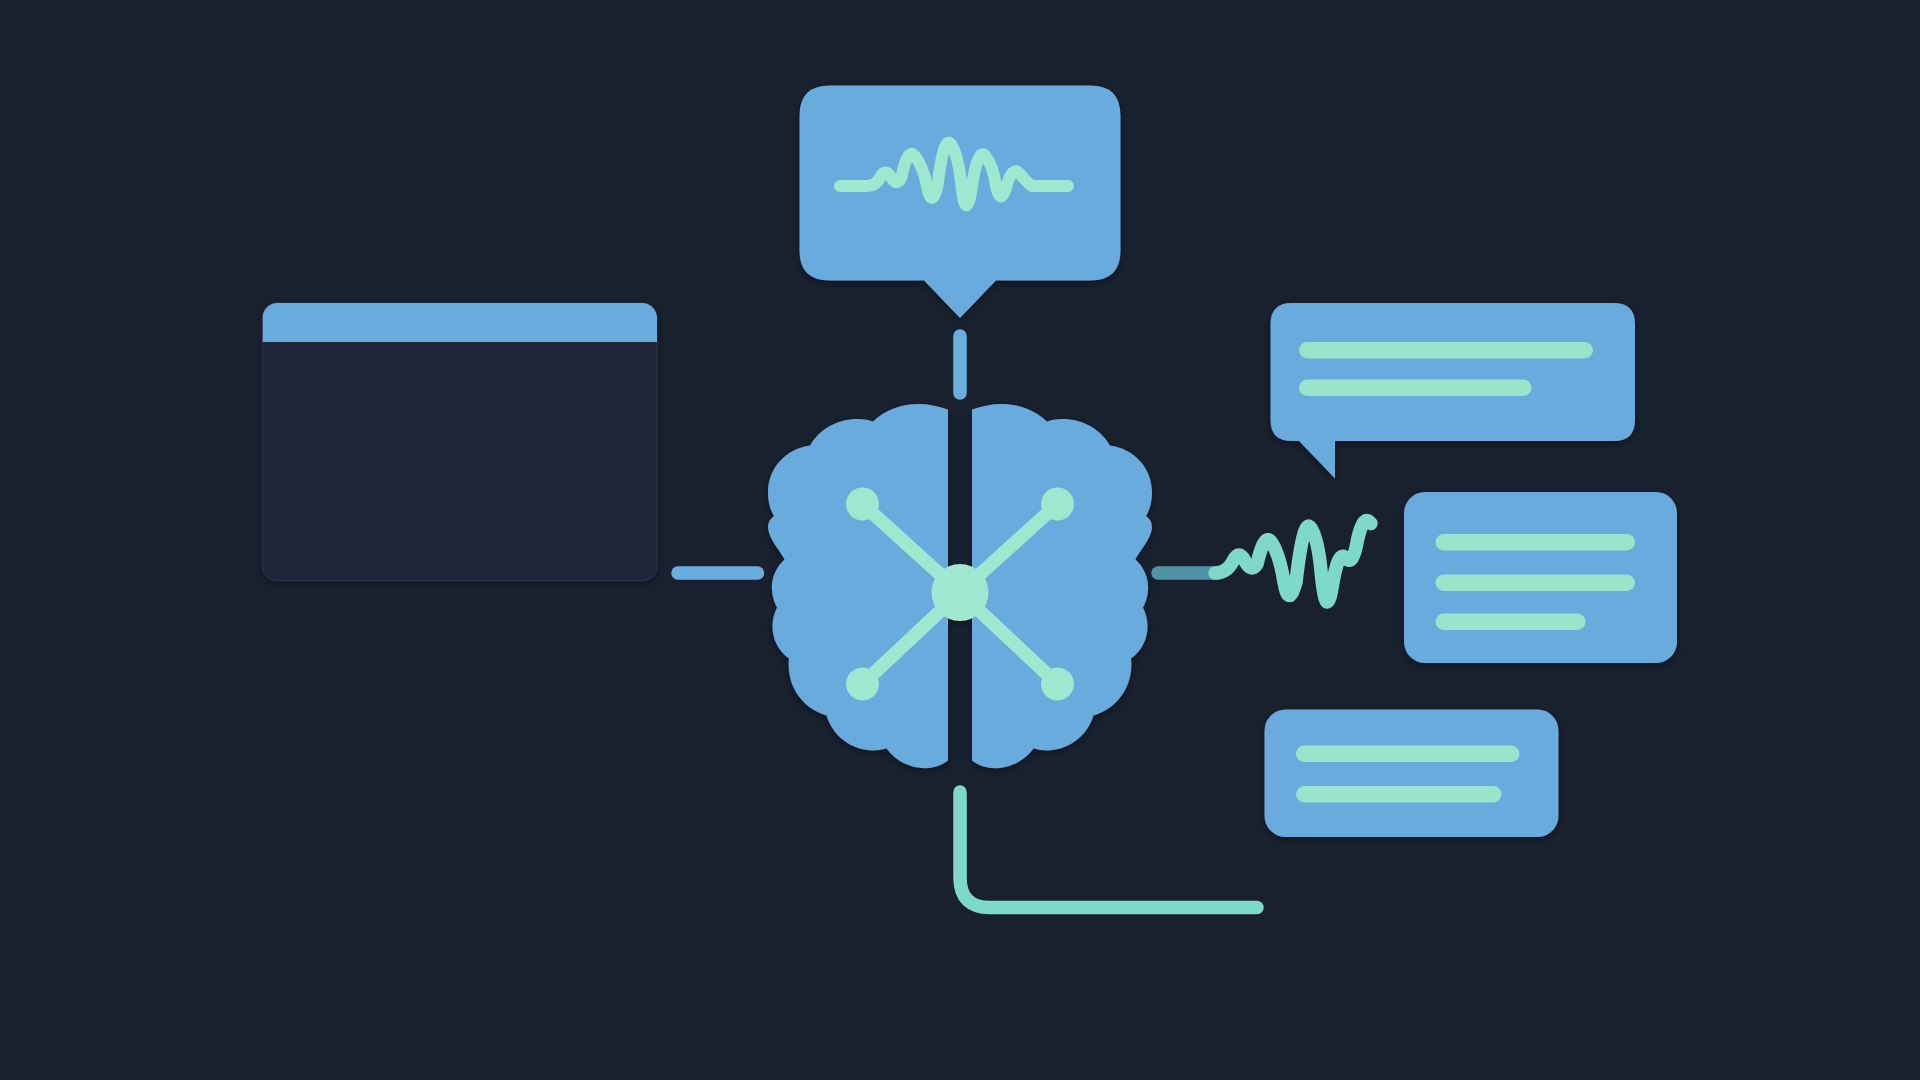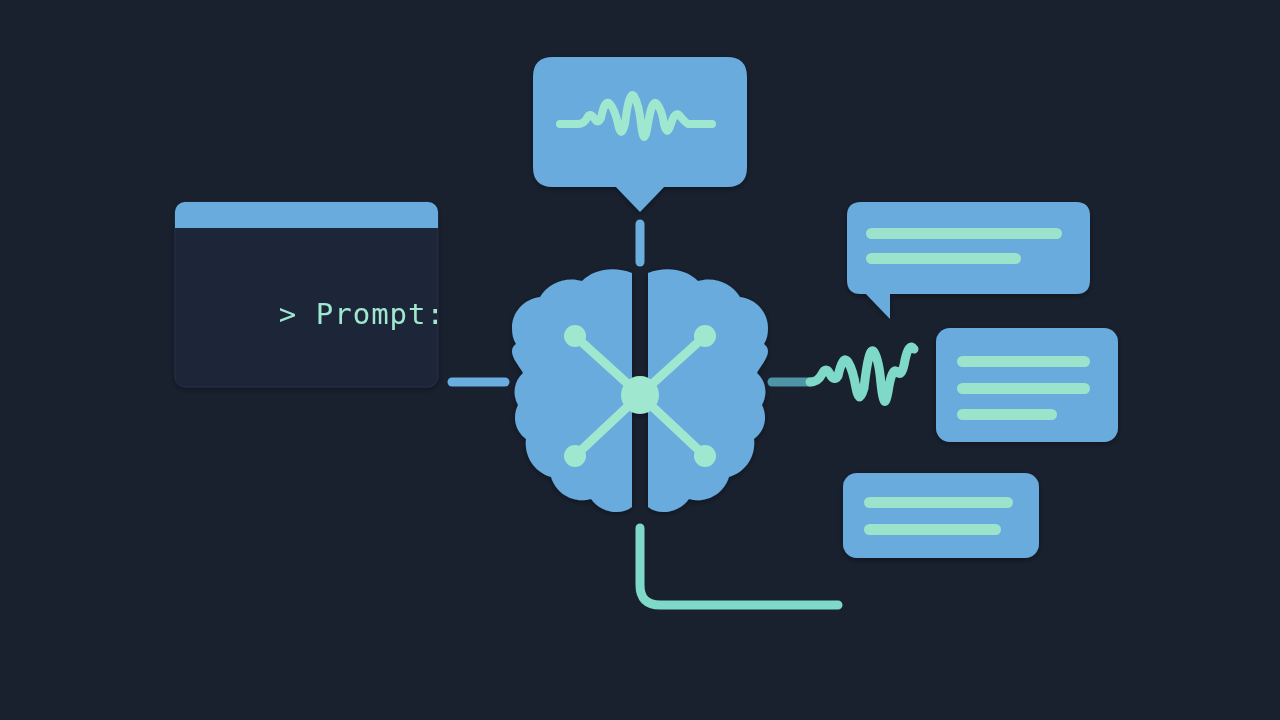--- a/index.html
+++ b/index.html
@@ -199,17 +199,14 @@
       <g fill="#9ce3cb">
         <rect x="864" y="497" width="149" height="11" rx="5.5"></rect>
         <rect x="864" y="524" width="137" height="11" rx="5.5"></rect>
       </g>
     </g>
 
     <path d="M 640 528 L 640 585 Q 640 605 660 605 L 838 605" fill="none" stroke="#7fd9c8" stroke-width="9" stroke-linecap="round" stroke-linejoin="round"></path>
 
   </svg>
 
-  <div class="prompt-text">
-    <span class="prompt-caret">&gt;</span><span> </span><span>Prompt:</span>
-  </div>
 
 </div>
 
 </body></html>

